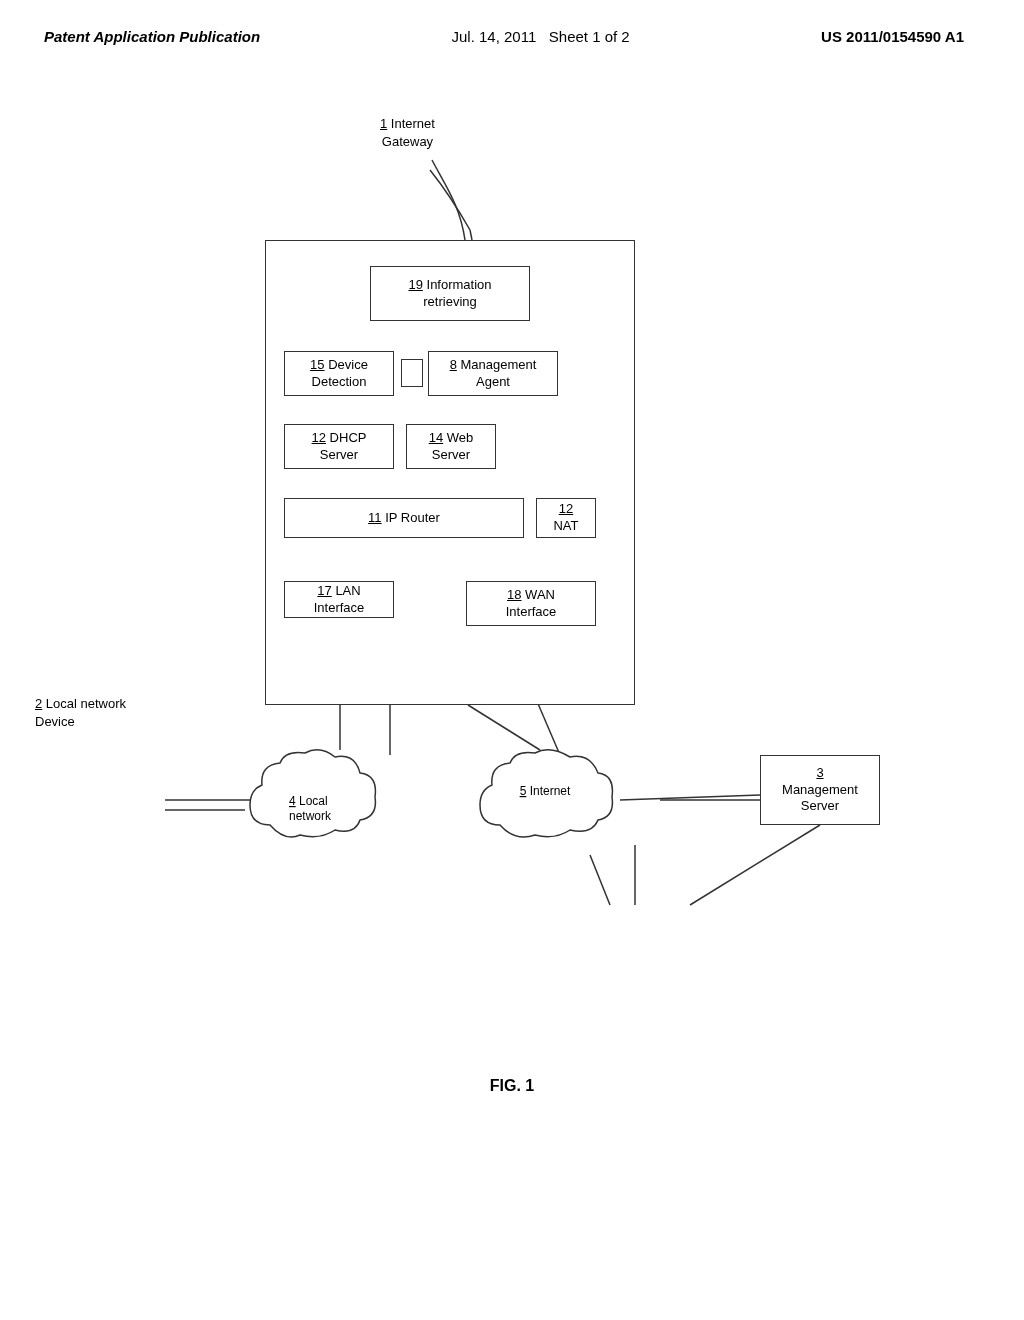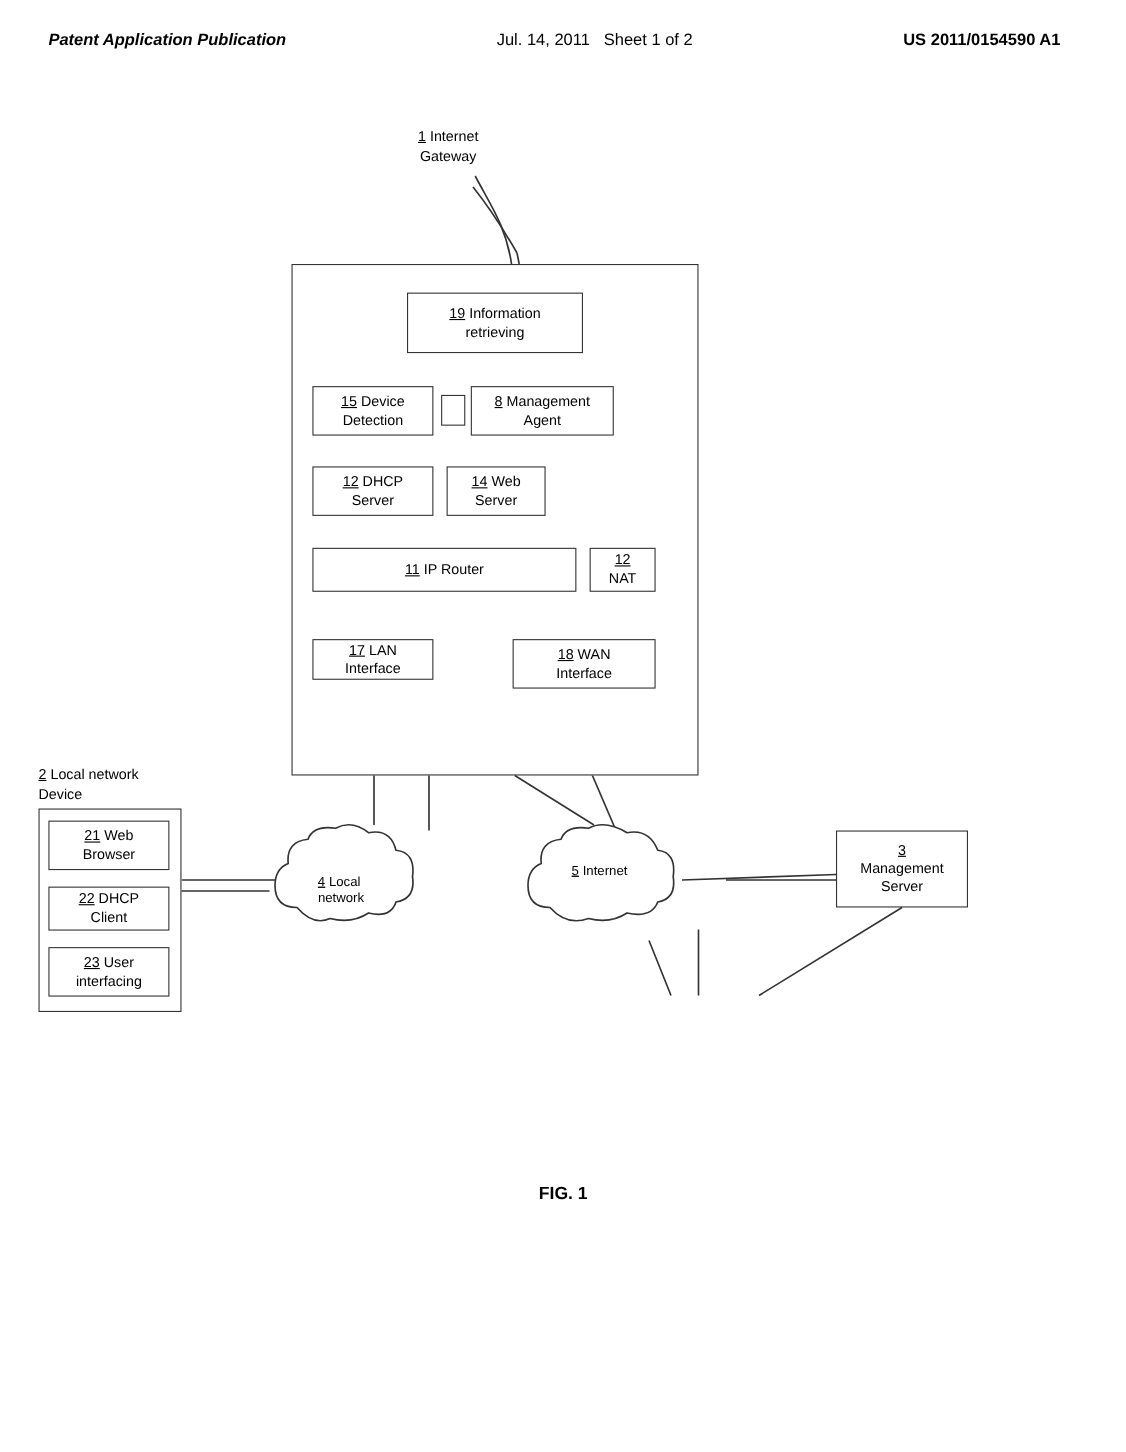--- a/index.html
+++ b/index.html
@@ -160,34 +160,20 @@
       <div class="box" style="left:200px; top:340px; width:130px; height:45px; position:absolute;">
         <span><span class="underline">18</span> WAN<br>Interface</span>
       </div>
 
     </div>
 
     <div class="label-outside" style="top:640px; left:35px;">
       <span class="underline">2</span> Local network<br>Device
     </div>
 
-    <div class="outer-box" style="left:35px; top:680px; width:130px; height:185px;">
-
-      <div class="box" style="left:8px; top:10px; width:110px; height:45px; position:absolute;">
-        <span><span class="underline">21</span> Web<br>Browser</span>
-      </div>
-
-      <div class="box" style="left:8px; top:70px; width:110px; height:40px; position:absolute;">
-        <span><span class="underline">22</span> DHCP<br>Client</span>
-      </div>
-
-      <div class="box" style="left:8px; top:125px; width:110px; height:45px; position:absolute;">
-        <span><span class="underline">23</span> User<br>interfacing</span>
-      </div>
-    </div>
 
     <svg style="position:absolute; left:240px; top:690px;" width="140" height="110" xmlns="http://www.w3.org/2000/svg">
       <path d="M 30 80 Q 10 80 10 60 Q 10 45 22 40 Q 20 20 40 18 Q 45 5 65 8 Q 80 0 95 12 Q 115 8 120 28 Q 138 30 135 52 Q 138 72 120 75 Q 115 90 95 85 Q 80 95 60 90 Q 45 97 30 80 Z" stroke="#333" stroke-width="1.5" fill="white"></path>
       <text x="40" y="60" font-size="12" font-family="Arial" text-anchor="middle">
         <tspan x="70" dy="0"><tspan text-decoration="underline">4</tspan> Local</tspan>
         <tspan x="70" dy="15">network</tspan>
       </text>
     </svg>
 
     <svg style="position:absolute; left:470px; top:690px;" width="150" height="110" xmlns="http://www.w3.org/2000/svg">

